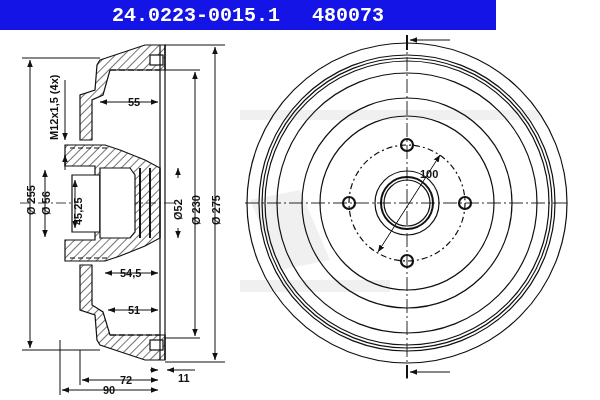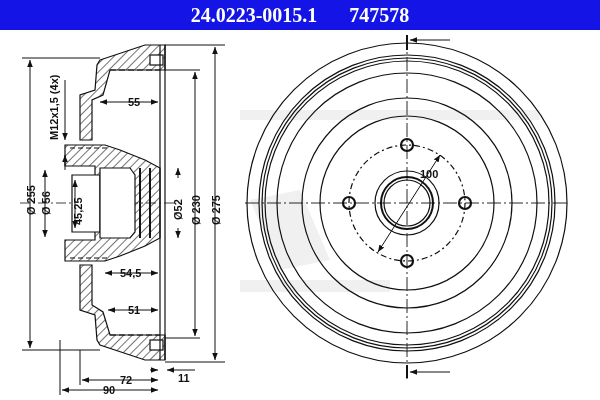--- a/index.html
+++ b/index.html
@@ -1,32 +1,32 @@
 <!DOCTYPE html>
 <html><head>
 <meta charset="utf-8">
 <style>
   html, body { margin: 0; padding: 0; background: #ffffff; }
   body { width: 600px; height: 400px; overflow: hidden; position: relative; font-family: "Liberation Sans", sans-serif; }
   .header {
-    position: absolute; left: 0; top: 0; width: 600px; height: 30px;
+    position: absolute; left: 0; top: 0; width: 496px; height: 30px;
     background: #1414e6; color: #ffffff;
     display: flex; align-items: center; justify-content: center;
-    font-family: Liberation Serif, serif; font-weight: bold; font-size: 20px;
+    font-family: Liberation Mono, monospace; font-weight: bold; font-size: 20px;
   }
   .header span { margin: 0 16px; }
   svg { position: absolute; left: 0; top: 0; }
   .dim { font-family: "Liberation Sans", sans-serif; font-weight: bold; font-size: 11px; fill: #111; }
 </style>
 </head>
 <body>
 
 <div class="header">
   <span>24.0223-0015.1</span>
-  <span>747578</span>
+  <span>480073</span>
 </div>
 
 <svg width="600" height="400" viewBox="0 0 600 400">
   <defs>
     <pattern id="hatch" patternUnits="userSpaceOnUse" width="6" height="6" patternTransform="rotate(45)">
       <line x1="0" y1="0" x2="0" y2="6" stroke="#111" stroke-width="1.2"></line>
     </pattern>
     <marker id="arr" viewBox="0 0 10 10" refX="10" refY="5" markerWidth="7" markerHeight="7" orient="auto-start-reverse">
       <path d="M0,1 L10,5 L0,9 z" fill="#111"></path>
     </marker>

